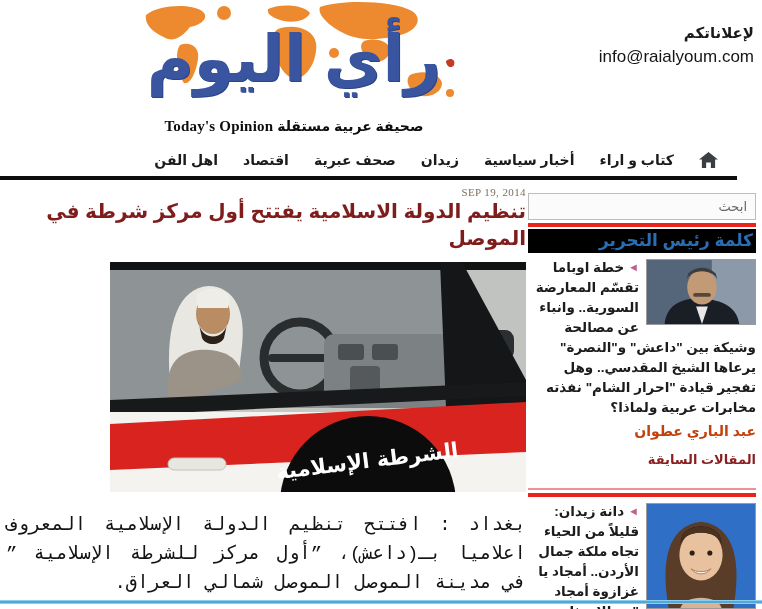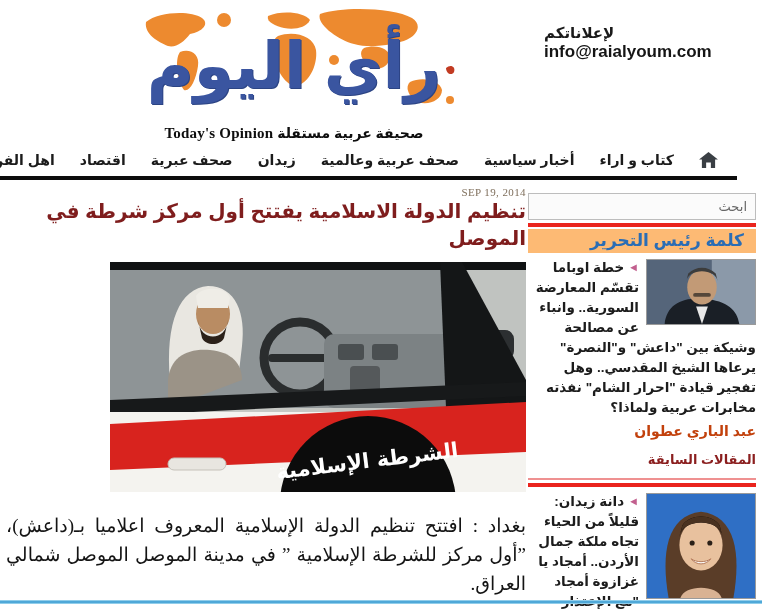--- a/index.html
+++ b/index.html
@@ -4,80 +4,80 @@
 <style>
   * { margin:0; padding:0; box-sizing:border-box; }
   html,body { width:762px; height:609px; }
   body {
     position:relative; overflow:hidden; background:#fff;
     font-family:"Liberation Sans","DejaVu Sans",sans-serif; color:#1a1a1a;
   }
 
   
   .masthead { position:absolute; top:0; left:0; width:762px; height:144px; background:#fff; }
-  .logo-wrap { position:absolute; left:128px; top:8px; width:332px; height:140px;text-decoration:underline; }
+  .logo-wrap { position:absolute; left:128px; top:1px; width:332px; height:140px;text-decoration:underline; }
   .logo-map { position:absolute; left:0; top:0; width:332px; height:122px; }
   .logo-title {
     position:absolute; left:0; top:8px; width:332px; text-align:center;
     font-size:64px; font-weight:bold; color:#3a55a0; direction:rtl; line-height:100px;
     text-shadow:1px 1px 0 #2c4484;
   }
   .logo-tagline {
     position:absolute; left:0; bottom:6px; width:332px; text-align:center; direction:rtl;
     font-size:14px; font-weight:bold; color:#0e0e0e; letter-spacing:0.2px;
   }
   .logo-tagline .en { font-family:"Liberation Serif","DejaVu Serif",serif; font-size:15px;margin-top:28px; }
-  .ad-contact { position:absolute; right:8px; top:24px; width:210px; text-align:left; direction:rtl; }
+  .ad-contact { position:absolute; right:8px; top:24px; width:210px; text-align:right; direction:rtl; }
   .ad-contact .l1 { font-size:15px; font-weight:bold; }
   .ad-contact .l2 { font-size:15px; font-weight:bold; margin-top:11px; }
-  .ad-contact .email { direction:ltr; font-size:17px; color:#151515;font-weight:bold; }
+  .ad-contact .email { direction:ltr; font-size:17px; margin-top:5px; color:#151515; }
 
   
   .navbar {
     position:absolute; top:144px; left:0; width:762px; height:32px;
     direction:rtl; display:flex; align-items:center; gap:25px; padding-right:44px;
   }
   .nav-home { width:19px; height:17px; cursor:pointer; flex:0 0 auto; }
   .nav-item { font-size:14px; font-weight:bold; color:#1b1b1b; white-space:nowrap; cursor:pointer; }
   .nav-underline { position:absolute; top:176px; left:0; width:737px; height:4px; background:#0d0d0d; }
 
   
   .main-col { position:absolute; top:186px; left:6px; width:520px; direction:rtl; }
   .article-date {
     direction:ltr; text-align:right; font-size:11px; color:#7f6f5c;
     letter-spacing:0.4px; font-family:"Liberation Serif","DejaVu Serif",serif;
   }
   .article-title { font-size:20px; font-weight:bold; color:#7f1d1d; line-height:27px; text-align:right; cursor:pointer; }
   .article-photo { display:block; width:416px; height:230px; margin-top:10px; }
   .article-p { font-size:19px; line-height:29px; text-align:justify; text-align-last:right;
-    font-family:Liberation Serif, serif; color:#141414; }
+    font-family:Liberation Mono, monospace; color:#141414; }
   .p1 { margin-top:19px; }
 
   
   .sidebar { position:absolute; top:193px; right:6px; width:228px; direction:rtl; }
   .search-input {
     width:100%; height:27px; border:1px solid #bdbdbd; background:#fbfbfb;
     padding:0 8px; font-size:13px; color:#444; direction:rtl; outline:none;
     font-family:"Liberation Sans","DejaVu Sans",sans-serif;
   }
   .search-input::placeholder { color:#666; opacity:1; }
   .bar-red { height:4px; background:#ea241d; margin-top:3px; }
   .sec-title {
-    margin-top:2px; background:#fdba74; color:#2a6db5; font-size:17px; font-weight:bold;
-    padding:1px 12px 2px; text-align:right;
+    margin-top:2px; background:#000000; color:#2a6db5; font-size:17px; font-weight:bold;
+    padding:1px 3px 2px; text-align:right;
   }
   .sb-item { margin-top:4px; overflow:hidden; font-size:13.5px; font-weight:bold;
     line-height:20px; color:#1c1c1c; text-align:right; }
   .portrait { float:right; margin:2px 0 4px 7px; border:1px solid #9a9a9a; background:#ddd; }
   .p-atwan { width:110px; height:66px; }
   .p-dana  { width:110px; height:106px; }
   .arrow-bullet { color:#c25f8e; font-size:11px; margin-left:4px; vertical-align:1px; }
   .sb-link { cursor:pointer;margin-top:48px; }
   .author-link { display:block; margin-top:3px; font-size:14px; font-weight:bold; color:#c2410c; cursor:pointer; }
-  .prev-wrap { margin-top:9px; padding-bottom:10px; border-bottom:2px solid #ef9191; }
+  .prev-wrap { margin-top:9px; padding-bottom:20px; border-bottom:2px solid #ef9191; }
   .prev-link { font-size:13px; font-weight:bold; color:#8b1f1f; cursor:pointer; }
 
   
   .bottom-line {
     position:absolute; left:0; top:600px; width:762px; height:4px; background:#4fa8d8;
     border-top:1px solid #90cdea; border-bottom:1px solid #90cdea;
   }
 </style>
 </head>
 <body>
@@ -111,21 +111,20 @@
     <div class="email">info@raialyoum.com</div>
   </div>
 </div>
 
 <nav class="navbar">
   <svg class="nav-home" viewBox="0 0 20 18" aria-hidden="true">
     <path d="M10,0 L20,8 L17,8 L17,17 L12.5,17 L12.5,11 L7.5,11 L7.5,17 L3,17 L3,8 L0,8 Z" fill="#3a3f44"></path>
   </svg>
   <span class="nav-item">كتاب و اراء</span>
   <span class="nav-item">أخبار سياسية</span>
-  <span class="nav-item">صحف عربية وعالمية</span>
   <span class="nav-item">زيدان</span>
   <span class="nav-item">صحف عبرية</span>
   <span class="nav-item">اقتصاد</span>
   <span class="nav-item">اهل الفن</span>
 
 </nav>
 <div class="nav-underline"></div>
 
 <main class="main-col">
   <div class="article-date">SEP 19, 2014</div>

